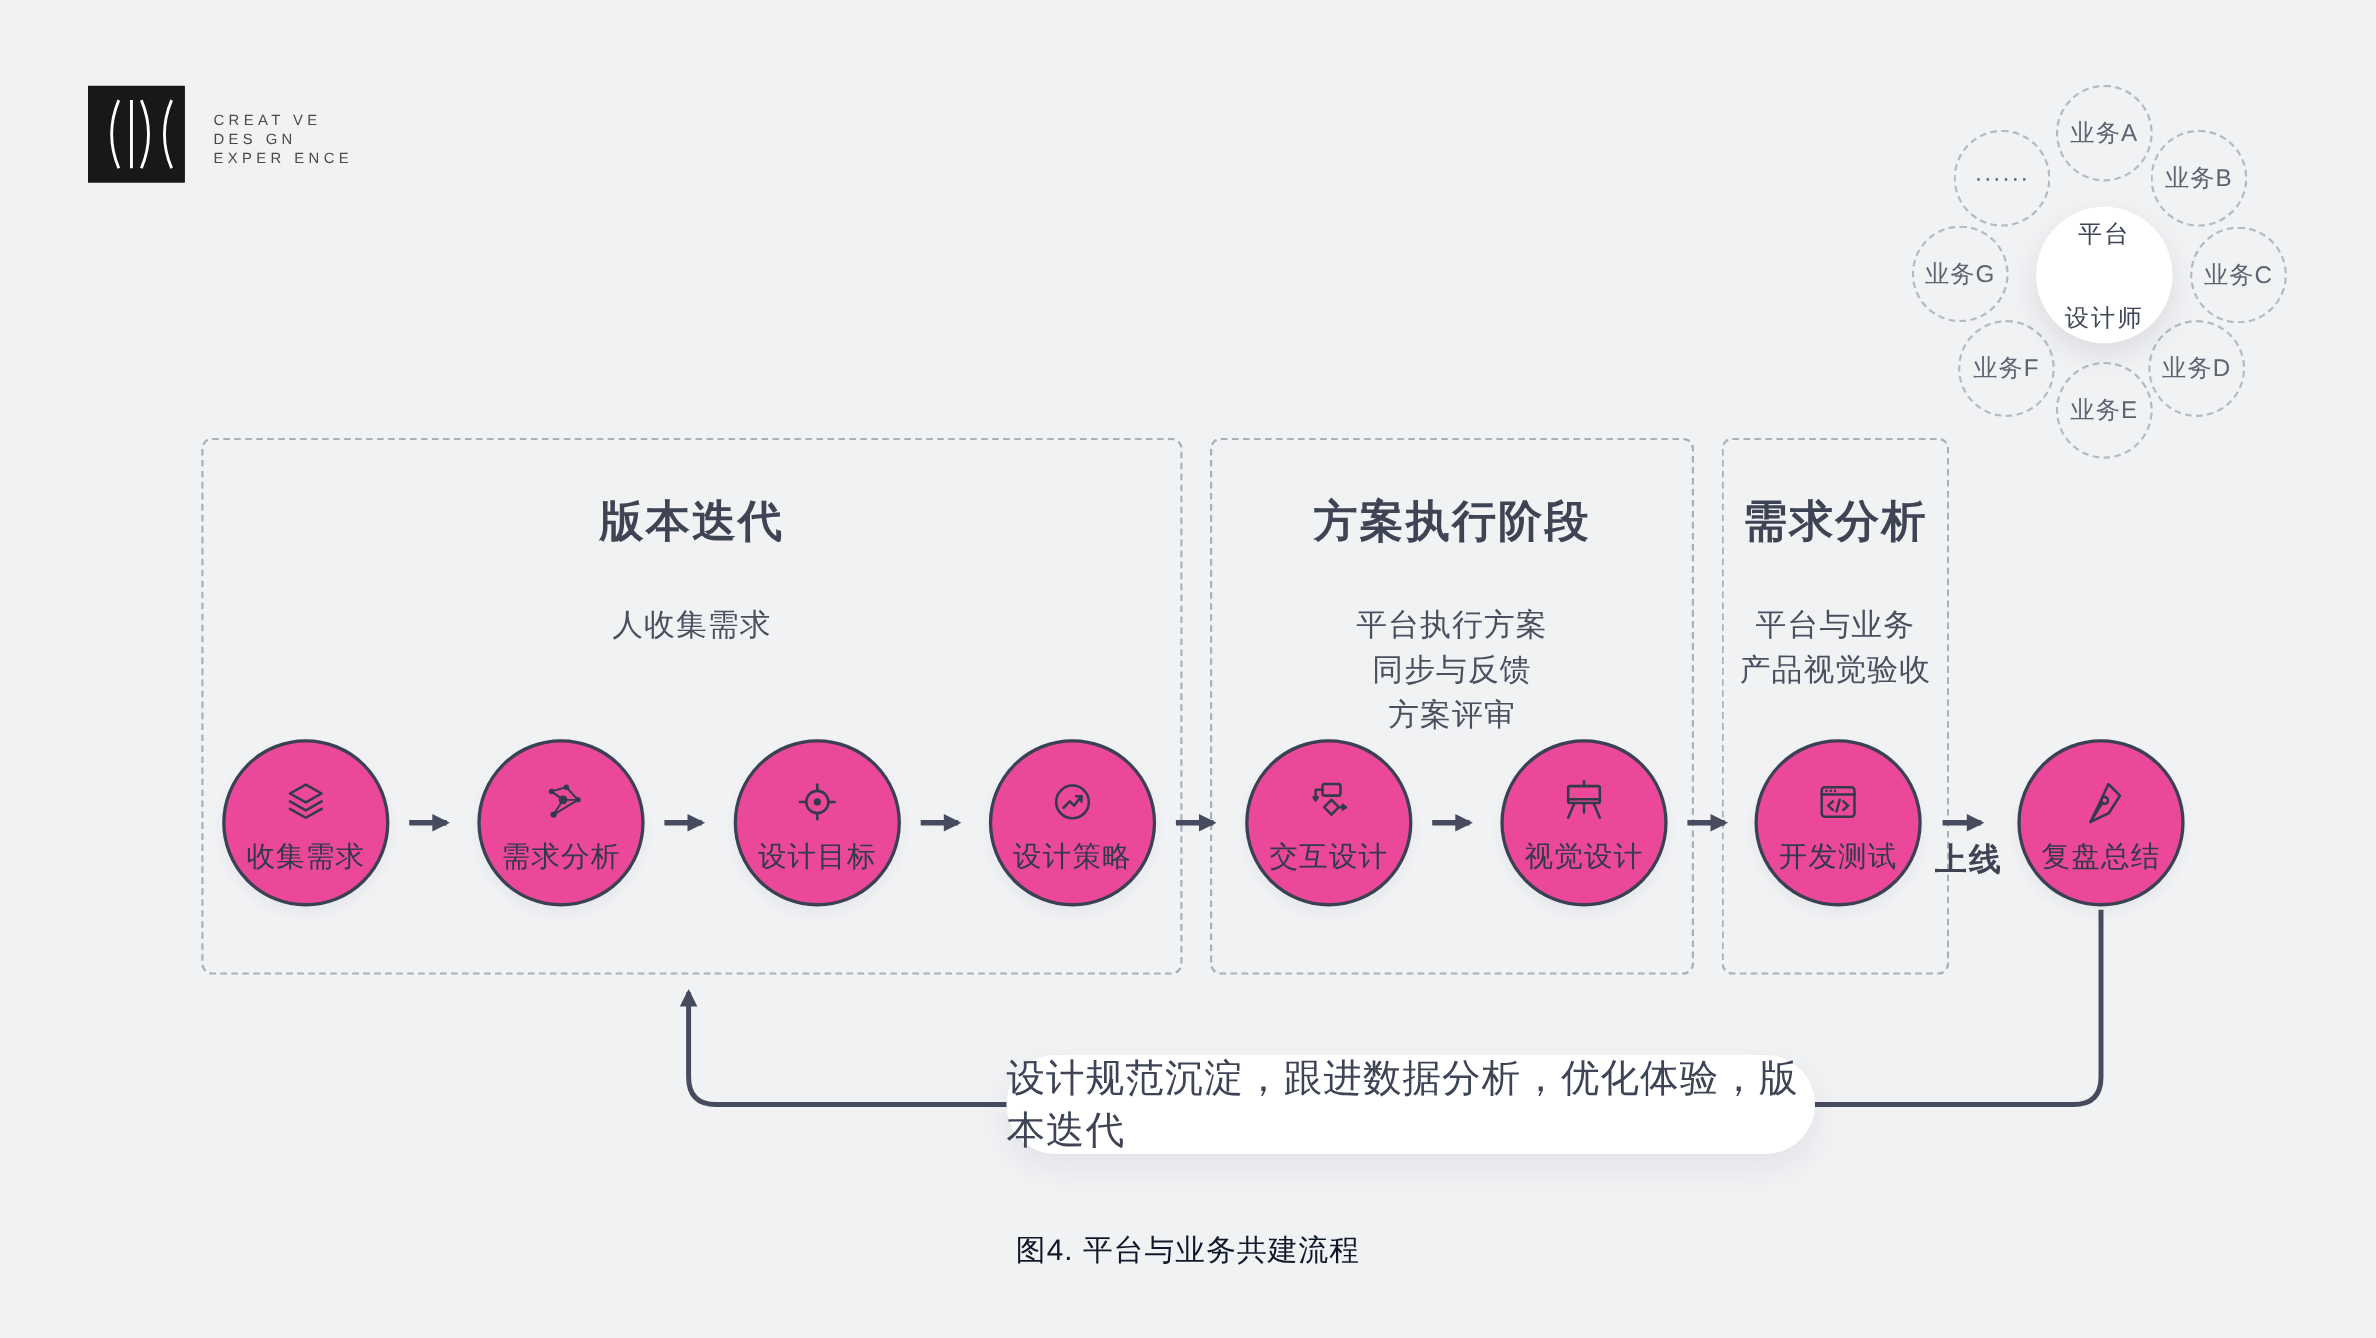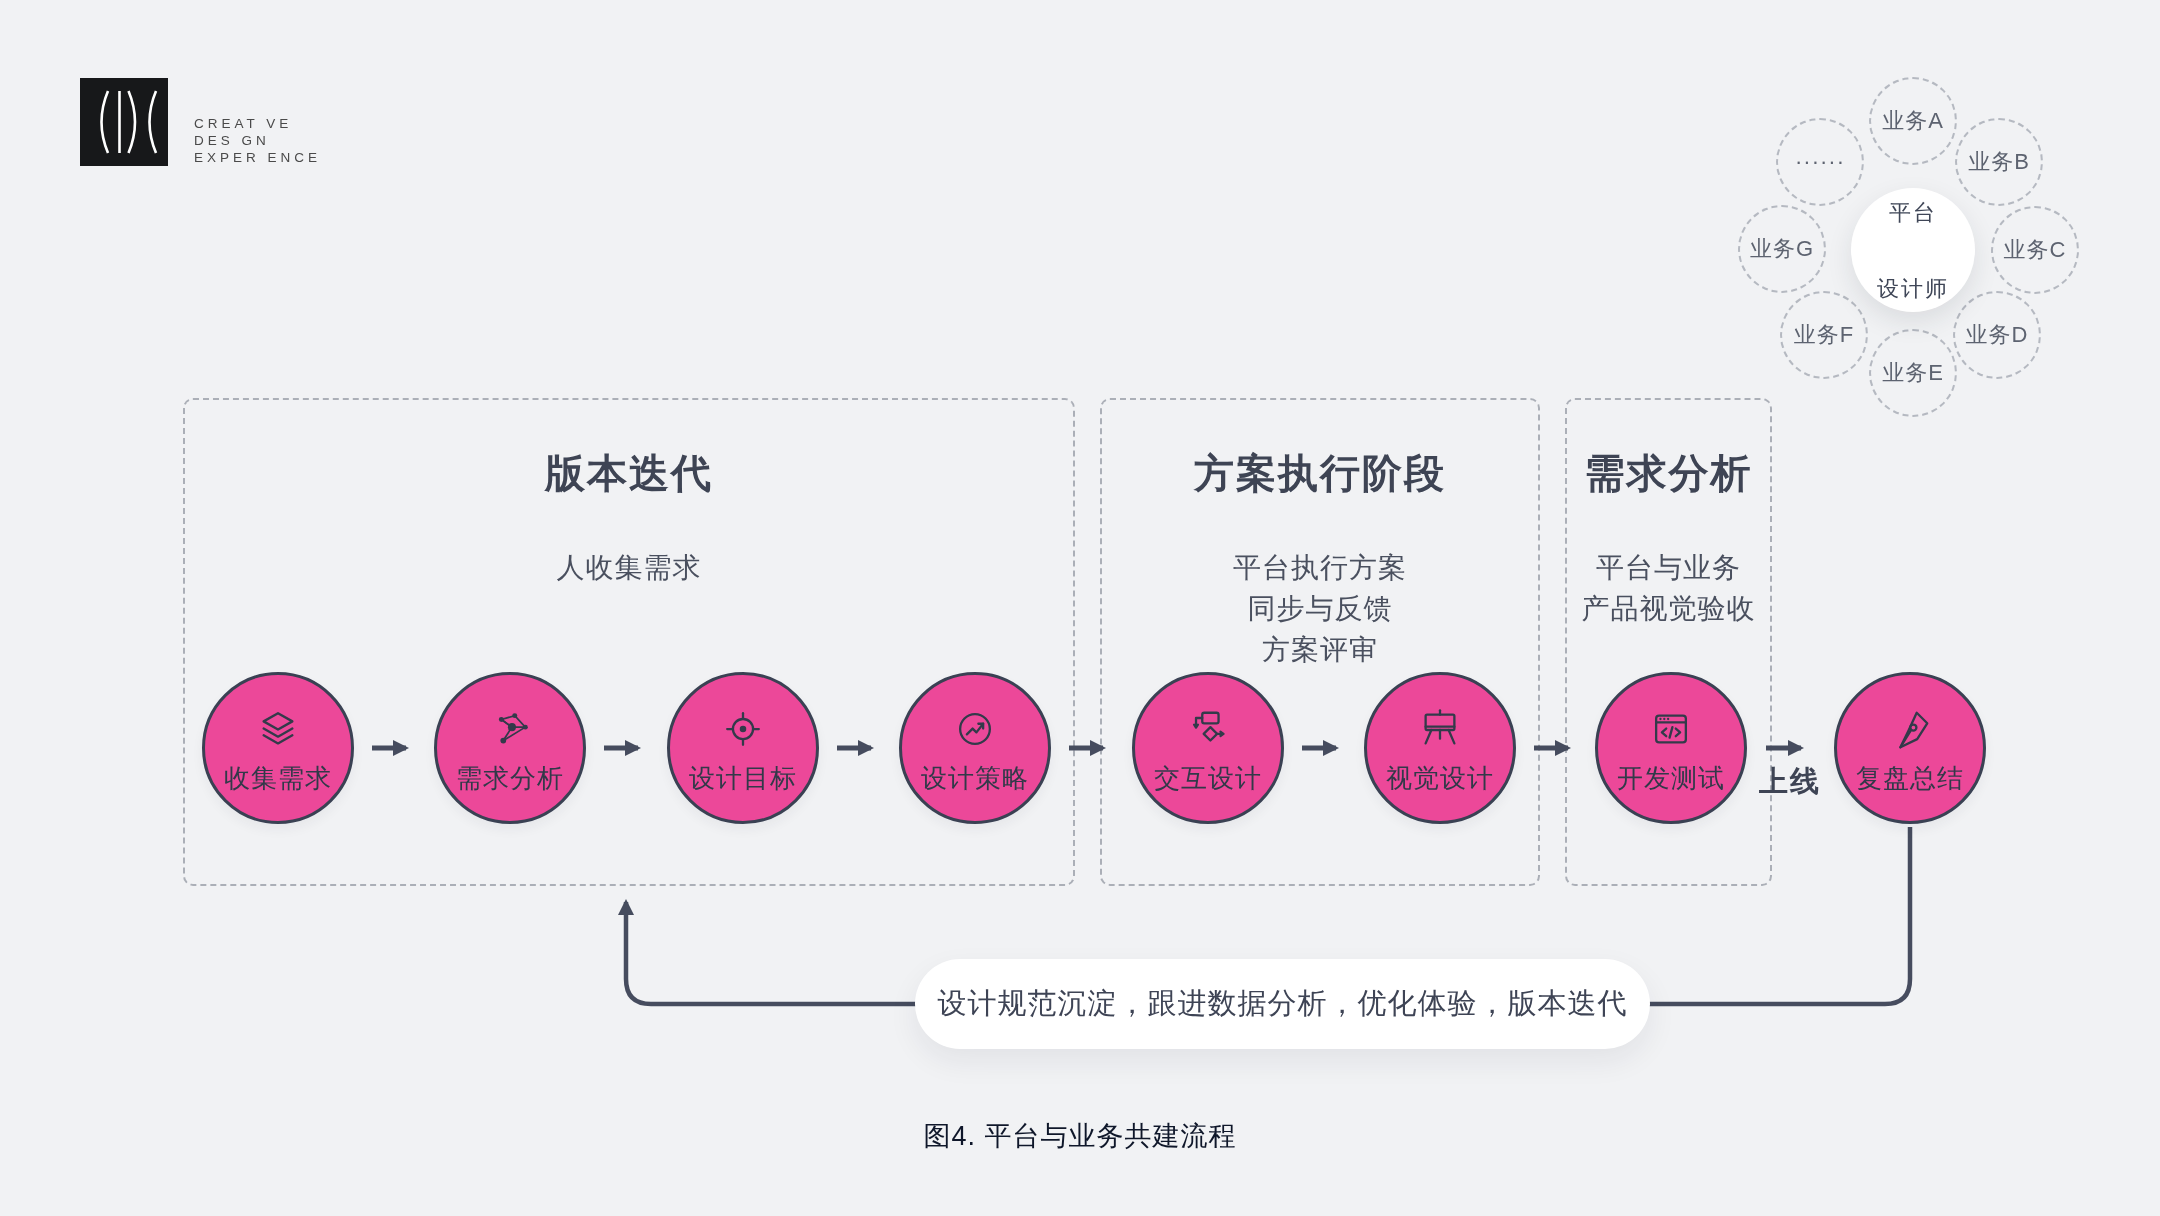--- a/index.html
+++ b/index.html
@@ -6,21 +6,21 @@
   body{
     width:2160px;height:1216px;
     background:#f1f2f4;
     font-family:"Liberation Sans",sans-serif;
     position:relative;
     -webkit-font-smoothing:antialiased;
   }
   .page{position:absolute;inset:0;overflow:hidden;}
 
   
-  .logo{position:absolute;left:80px;top:78px;display:flex;align-items:flex-end;}
+  .logo{position:absolute;left:80px;top:78px;display:flex;align-items:center;}
   .logo-mark{width:88px;height:88px;background:#17181a;display:block;}
   .logo-text{margin-left:26px;margin-top:8px;}
   .logo-text div{
     font-size:13.5px;line-height:17px;letter-spacing:4px;
     color:#4a4a4a;font-weight:500;white-space:pre;
   }
 
   
   .cluster{position:absolute;left:1700px;top:40px;width:420px;height:400px;}
   .sat{
@@ -75,21 +75,21 @@
   .launch{
     position:absolute;left:1753px;top:762px;width:74px;text-align:center;
     font-size:29px;font-weight:700;color:#3e4454;letter-spacing:2px;z-index:2;
   }
 
   
   .pill{
     position:absolute;left:915px;top:959px;width:735px;height:90px;border-radius:45px;
     background:#ffffff;box-shadow:0 12px 30px rgba(30,35,50,.07);
     display:flex;align-items:center;justify-content:center;
-    font-size:29px;color:#3e4455;letter-spacing:1px;z-index:3;
+    font-size:35px;color:#3e4455;letter-spacing:1px;z-index:3;
   }
 
   
   .caption{
     position:absolute;left:0;top:1118px;width:2160px;text-align:center;
     font-size:27px;color:#0f172a;letter-spacing:1px;
   }
 </style>
 </head>
 <body>

